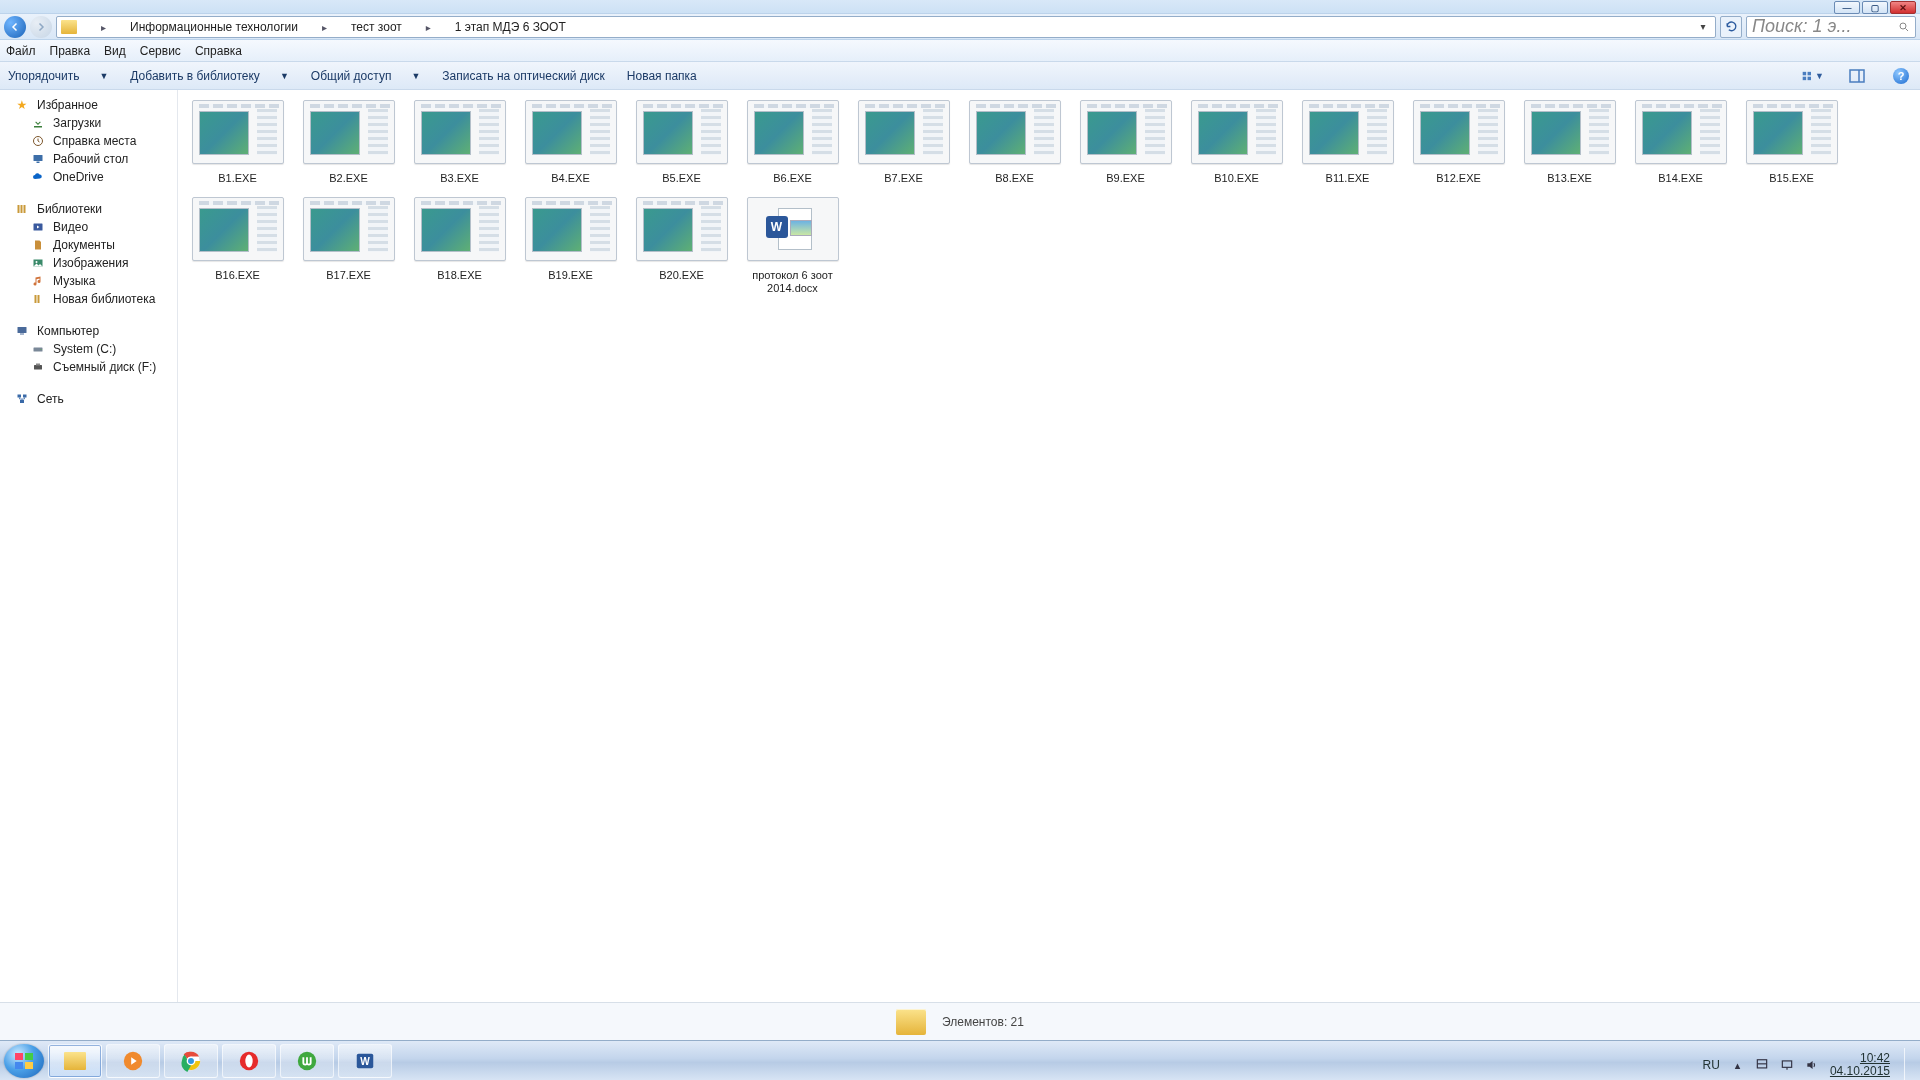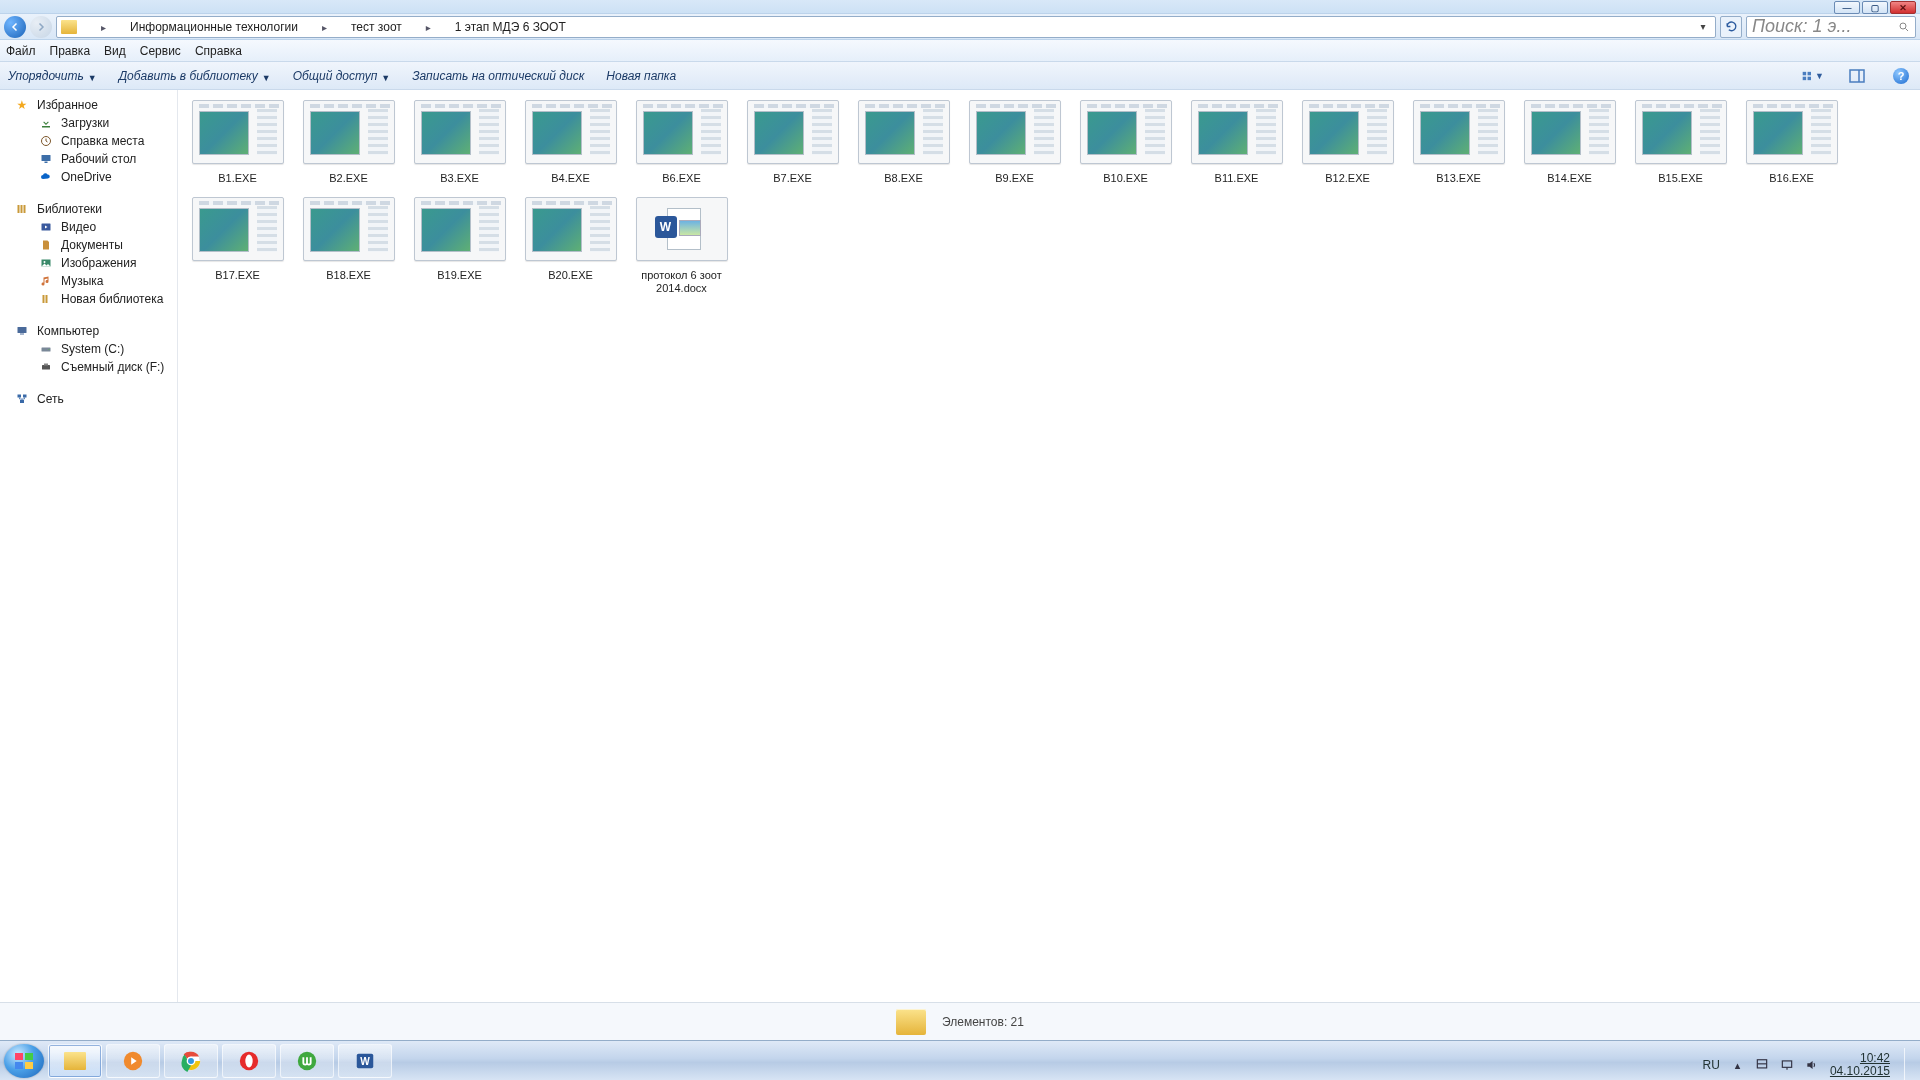--- a/index.html
+++ b/index.html
@@ -24,34 +24,34 @@
 .refresh { width:22px; height:22px; border:1px solid #94adc9; border-radius:2px; background:#eaf2fb; display:flex; align-items:center; justify-content:center; color:#2a5a9e; }
 .search { width:170px; height:22px; border:1px solid #94adc9; border-radius:2px; background:#fff; display:flex; align-items:center; padding:0 5px; gap:4px; color:#888; font-size:18px; font-style:italic; }
 .search svg { width:12px; height:12px; color:#888; }
 
 
 .menubar { height: 22px; background: linear-gradient(#f5f9fe,#e6effa); border-bottom:1px solid #c9d9eb; display:flex; align-items:center; padding:0 6px; gap:14px; font-size:12px; color:#222; }
 .menubar span { cursor:default; }
 
 
 .toolbar { height: 28px; background: linear-gradient(#f0f5fc,#dde9f7); border-bottom:1px solid #c9d9eb; display:flex; align-items:center; padding:0 8px; gap:22px; font-size:12px; color:#1b3a66; }
-.toolbar .tb-item { display:flex; align-items:flex-end; gap:4px;font-style:italic; }
+.toolbar .tb-item { display:flex; align-items:center; gap:20px; }
 .toolbar .spacer { flex:1; }
 .toolbar .icon-btn { width:22px; height:22px; display:flex; align-items:center; justify-content:center; color:#2f5c9c; }
 .help-icon { width:16px; height:16px; border-radius:50%; background:radial-gradient(circle at 35% 30%, #8fc8ff, #1a6ad0); color:#fff; font-size:11px; font-weight:bold; display:flex; align-items:center; justify-content:center; }
 
 
 .body { display:flex; height: calc(1080px - 14px - 26px - 22px - 28px - 38px - 40px); }
 
 
 .sidebar { width: 178px; background: #fff; border-right:1px solid #e4e8ee; padding:6px 0; font-size:12px; }
 .side-group { margin-bottom: 14px; }
 .side-head, .side-item { display:flex; align-items:center; gap:7px; padding:2px 8px 2px 14px; height:18px; color:#222; }
 .side-head { font-weight:normal; }
-.side-item { padding-left: 38px; }
+.side-item { padding-left: 30px; }
 .ico { width:16px; height:14px; display:flex; align-items:center; justify-content:center; }
 .star { color:#f3a81e; }
 .folder-ico { width:15px; height:12px; background:linear-gradient(#fbe38c,#e5b43a); border-radius:1px; }
 .mini-ico { width:12px; height:12px; }
 
 
 .files { flex:1; overflow:auto; background:#fff; }
 .file-grid { display:flex; flex-wrap:wrap; align-content:flex-start; padding:10px 4px; }
 .file-item { width:111px; display:flex; flex-direction:column; align-items:center; margin:0 0 12px 0; font-size:11px; color:#222; text-align:center; }
 .thumb { width:92px; height:64px; border:1px solid #bec7d2; background:#f6f7f8; position:relative; border-radius:2px; box-shadow:0 1px 1px rgba(0,0,0,.1); margin-bottom:8px; }
@@ -344,20 +344,26 @@
           <div class="thumb">
             <div class="bars"></div>
           </div>
           <div class="file-label">В3.EXE</div>
         </div>
         <div class="file-item">
           <div class="thumb">
             <div class="bars"></div>
           </div>
           <div class="file-label">В4.EXE</div>
+        </div>
+        <div class="file-item">
+          <div class="thumb">
+            <div class="bars"></div>
+          </div>
+          <div class="file-label">В5.EXE</div>
         </div>
         <div class="file-item">
           <div class="thumb">
             <div class="bars"></div>
           </div>
           <div class="file-label">В6.EXE</div>
         </div>
         <div class="file-item">
           <div class="thumb">
             <div class="bars"></div>

